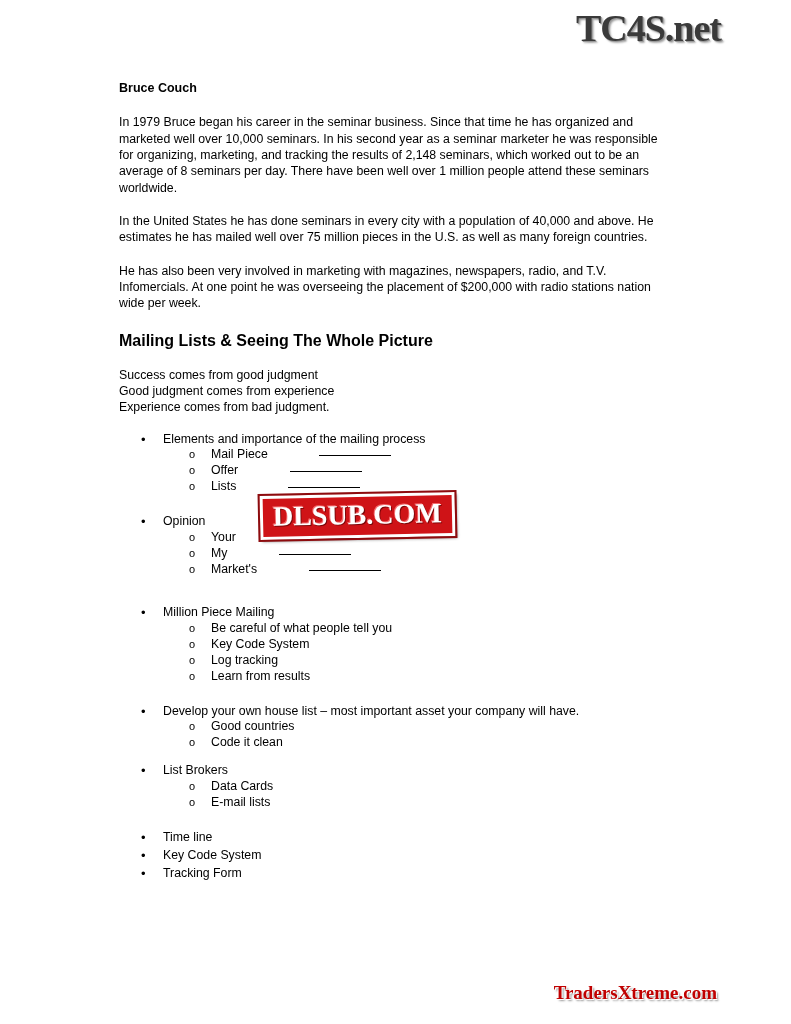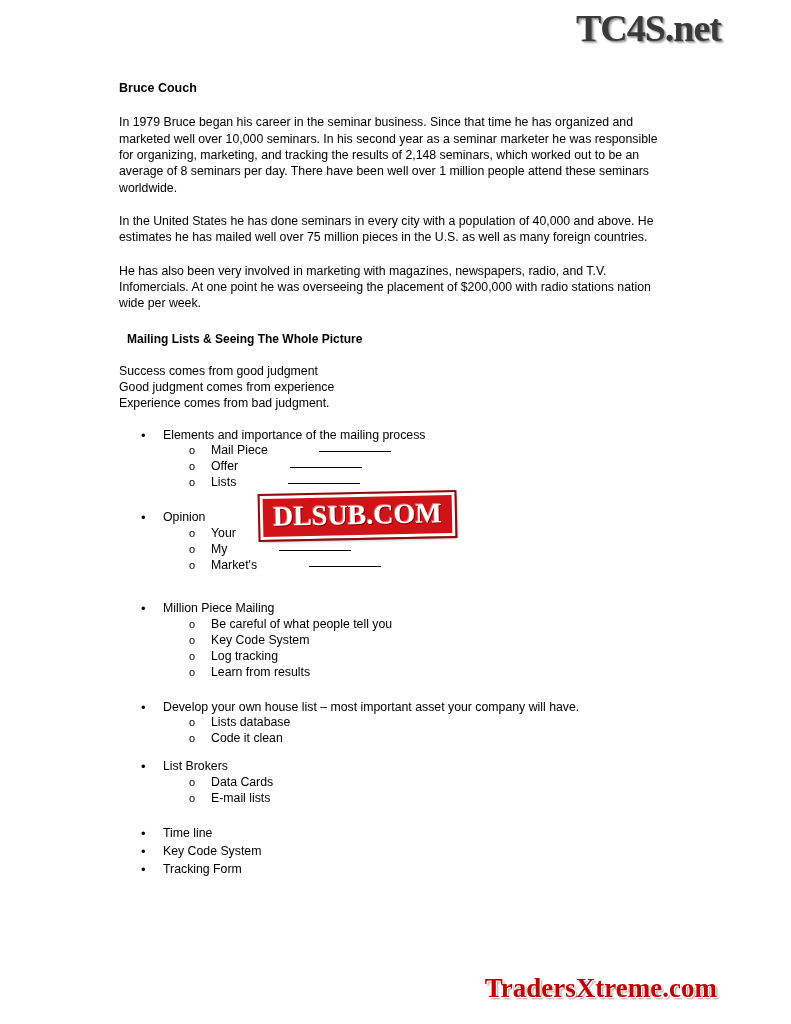--- a/index.html
+++ b/index.html
@@ -36,21 +36,21 @@
     text-shadow: 1px 1px 0 #9a9a9a, 2px 2px 2px rgba(0,0,0,0.35);
     white-space: nowrap;
   }
   
   .traders-watermark {
     position: absolute;
     right: 18px;
     bottom: 20px;
     font-family: "Liberation Serif", serif;
     font-weight: bold;
-    font-size: 27px;
+    font-size: 19px;
     color: #c00000;
     text-shadow: 1px 1px 0 #ffffff, 2px 2px 2px rgba(0,0,0,0.4);
     white-space: nowrap;
     text-align: center;
   }
 
   
   .dlsub-stamp {
     position: absolute;
     left: 260px;
@@ -85,23 +85,23 @@
     margin: 0 0 18px 0;
     line-height: 1.3;
   }
   p.para {
     font-size: 12.3px;
     line-height: 1.33;
     margin: 0 0 17px 0;
     text-align: left;
   }
   h2.section-head {
-    font-size: 12px;
-    font-weight: bold;
-    margin: 20px 0 18px 8px;
+    font-size: 16px;
+    font-weight: bold;
+    margin: 20px 0 18px 0;
   }
   .aphorisms {
     font-size: 12.3px;
     line-height: 1.30;
     margin: 0 0 16px 0;
   }
   .aphorisms div { margin: 0; }
 
   ul.level1 {
     list-style: none;
@@ -249,21 +249,21 @@
       </li>
 
       <li class="group-gap"></li>
 
       <li class="bullet-item">
         <span class="bullet-marker">•</span>
         <span>Develop your own house list – most important asset your company will have.</span>
         <ul class="level2">
           <li class="sub-item">
             <span class="circle-marker">o</span>
-            <span class="sub-label">Lists database</span>
+            <span class="sub-label">Good countries</span>
           </li>
           <li class="sub-item">
             <span class="circle-marker">o</span>
             <span class="sub-label">Code it clean</span>
           </li>
         </ul>
       </li>
 
       <li class="group-gap-sm"></li>
 

